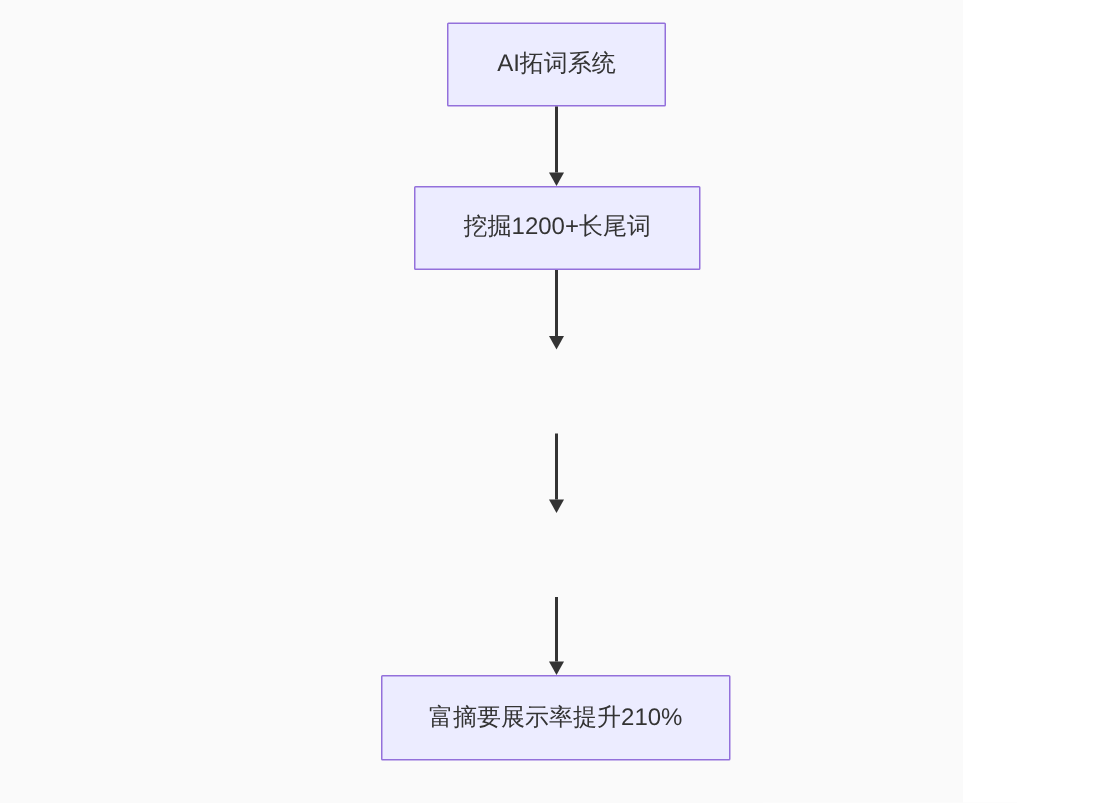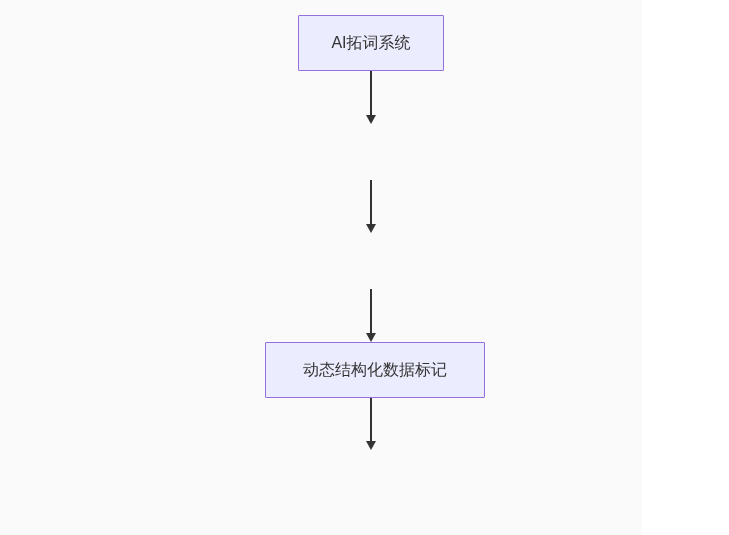--- a/index.html
+++ b/index.html
@@ -68,33 +68,34 @@
 
 <div class="canvas">
 
   <div class="flow-node n1">AI拓词系统</div>
 
   <div class="edge-arrow a1">
     <div class="edge-line"></div>
     <div class="edge-head"></div>
   </div>
 
+  <div class="flow-node n2">挖掘1200+长尾词</div>
 
   <div class="edge-arrow a2">
     <div class="edge-line"></div>
     <div class="edge-head"></div>
   </div>
 
 
   <div class="edge-arrow a3">
     <div class="edge-line"></div>
     <div class="edge-head"></div>
   </div>
 
-  <div class="flow-node n4">动态结构化数据标记</div>
 
   <div class="edge-arrow a4">
     <div class="edge-line"></div>
     <div class="edge-head"></div>
   </div>
 
+  <div class="flow-node n5">富摘要展示率提升210%</div>
 
 </div>
 
 </body></html>

